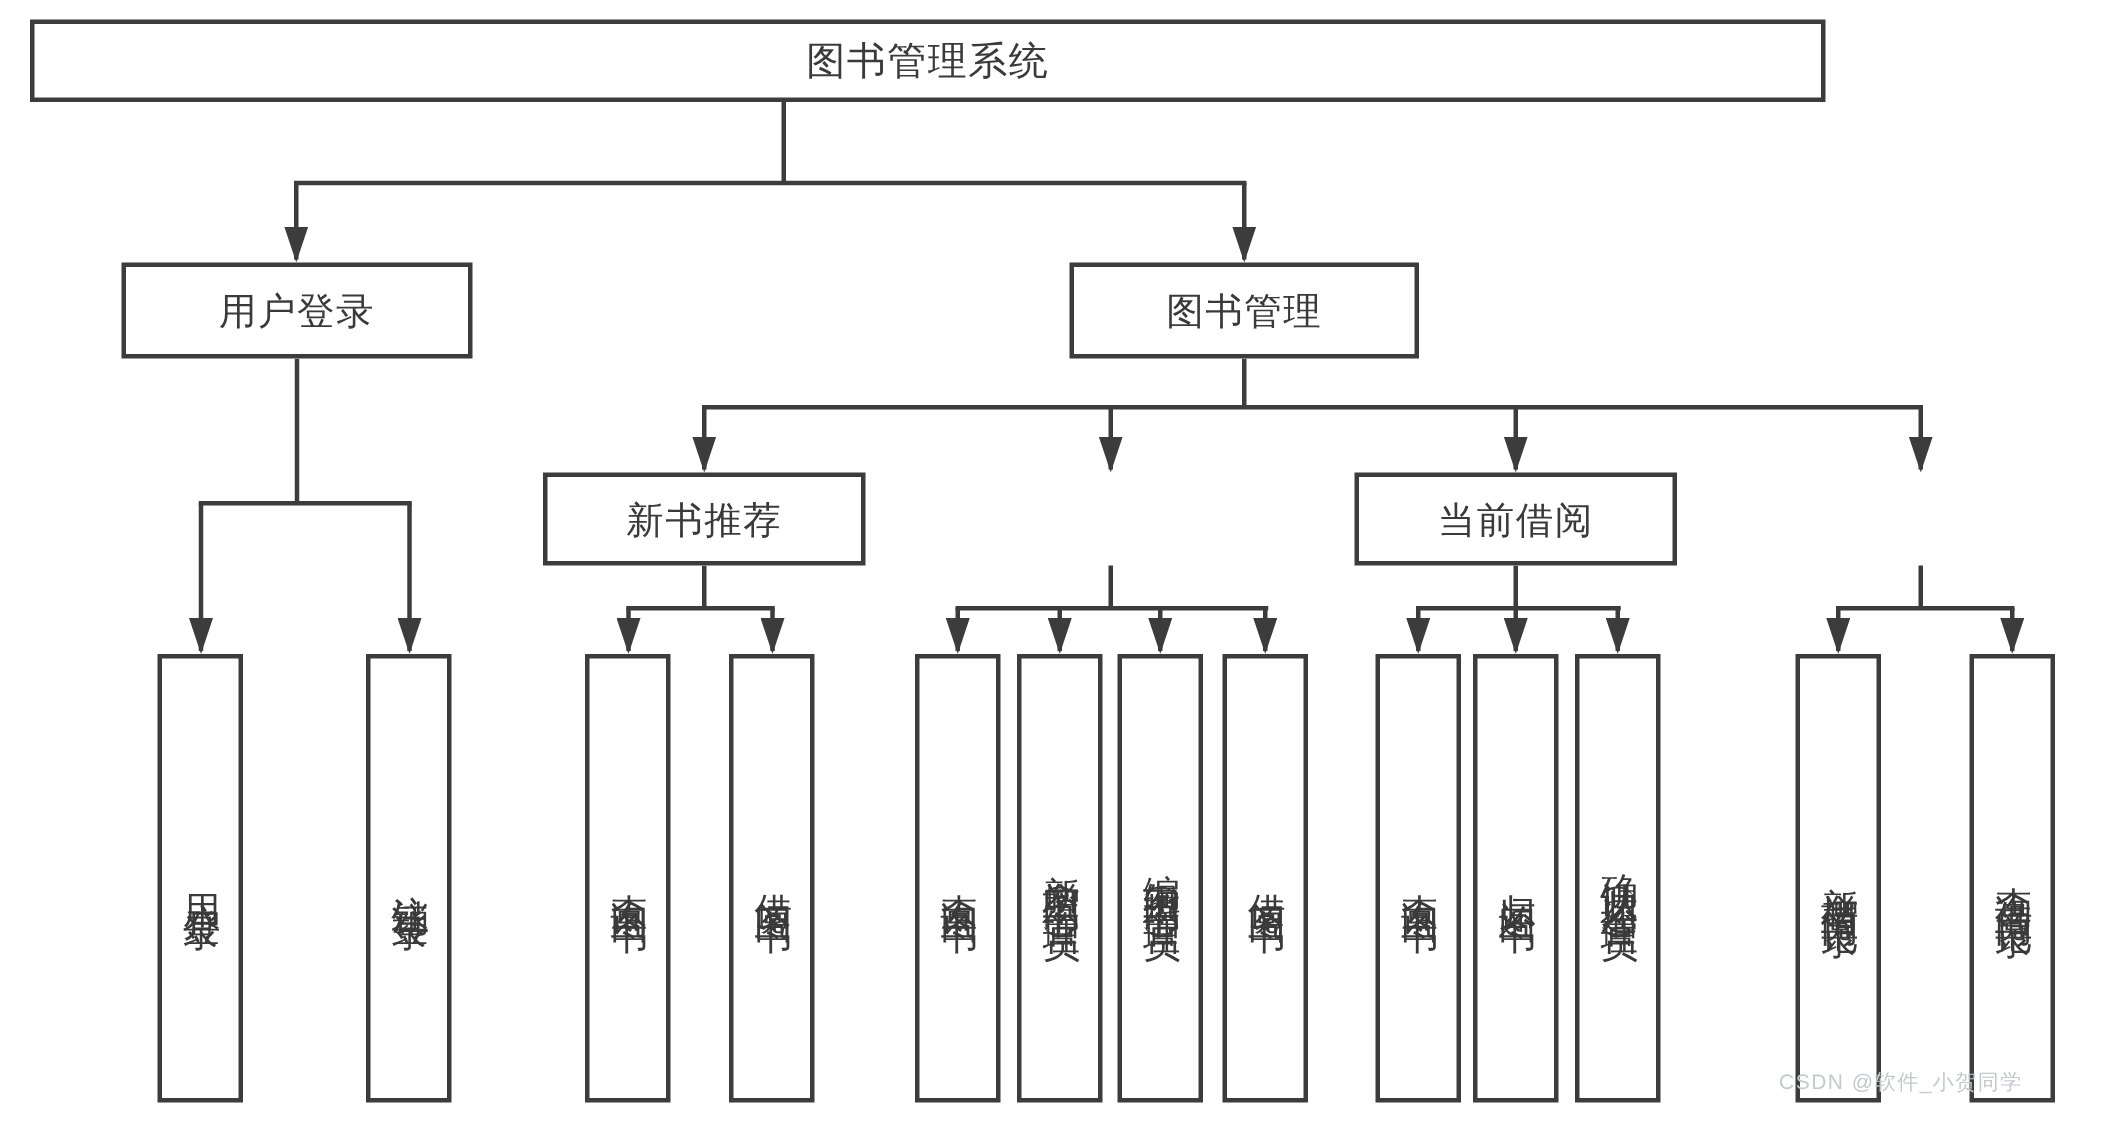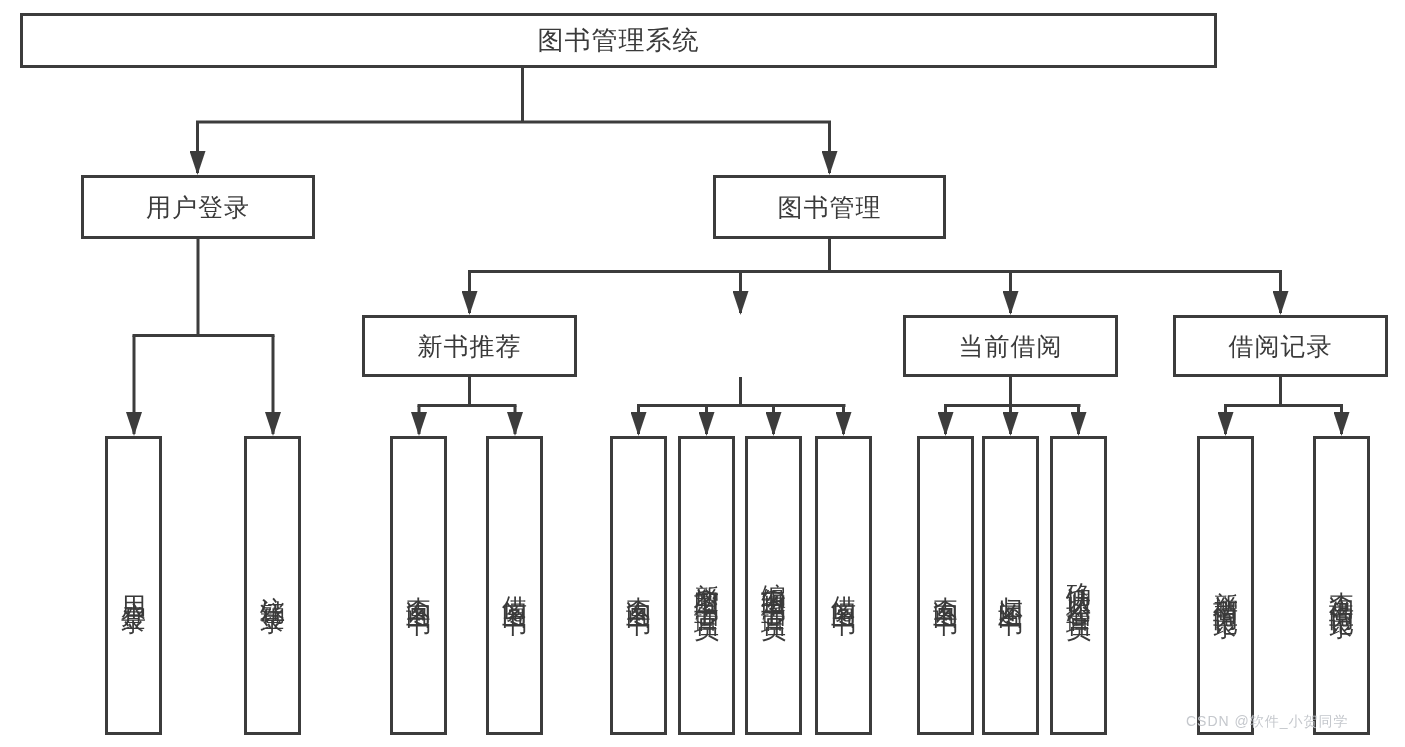--- a/index.html
+++ b/index.html
@@ -128,23 +128,20 @@
   <div class="node h" style="left:713px; top:175px; width:233px; height:64px;">
     <span>图书管理</span>
   </div>
 
   <div class="node h" style="left:362px; top:315px; width:215px; height:62px;">
     <span>新书推荐</span>
   </div>
   <div class="node h" style="left:903px; top:315px; width:215px; height:62px;">
     <span>当前借阅</span>
   </div>
-  <div class="node h" style="left:1173px; top:315px; width:215px; height:62px;">
-    <span>借阅记录</span>
-  </div>
 
   <div class="node leaf" style="left:105px; top:436px; width:57px; height:299px;">
     <span>用户登录</span>
   </div>
   <div class="node leaf" style="left:244px; top:436px; width:57px; height:299px;">
     <span>注销登录</span>
   </div>
 
   <div class="node leaf" style="left:390px; top:436px; width:57px; height:299px;">
     <span>查询图书</span>

